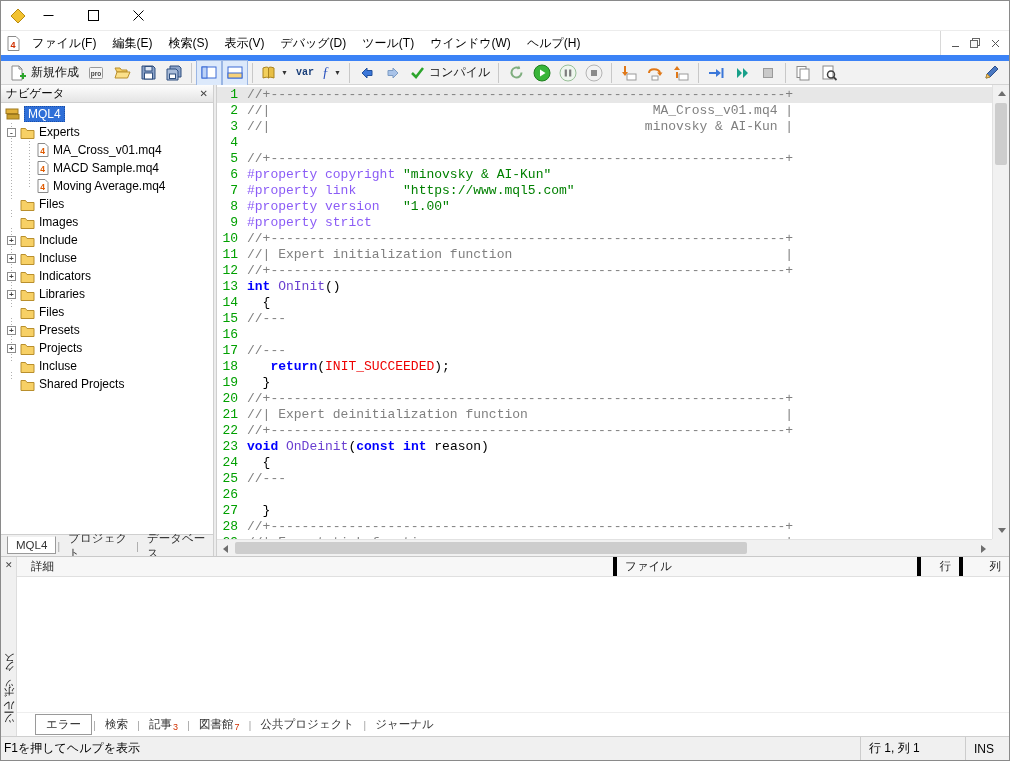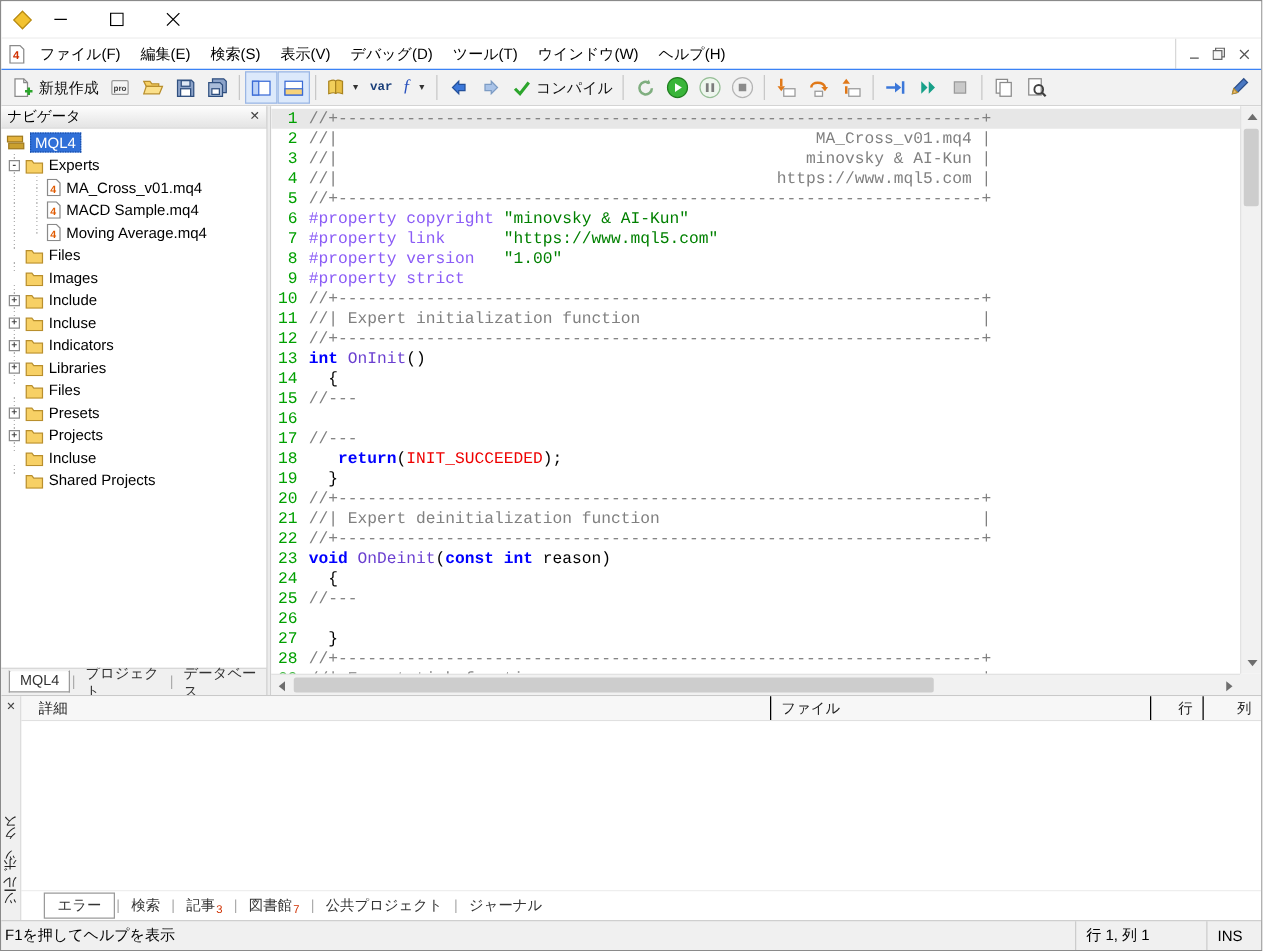--- a/index.html
+++ b/index.html
@@ -16,21 +16,21 @@
 
 
 .menubar{height:24px;flex:0 0 24px;display:flex;align-items:center;background:#fff;padding-left:6px}
 .doc-icon{display:inline-flex;width:13px;height:15px;margin-right:4px}
 .menu-items{display:flex;align-items:center;height:100%;flex:1}
 .menu-item{padding:0 8px;height:100%;display:flex;align-items:center;font-size:12px;white-space:nowrap;cursor:default}
 .mdi-controls{display:flex;align-items:center;height:100%;border-left:1px solid #d8d8d8;padding:0 4px}
 .mdi-btn{width:20px;height:18px;display:flex;align-items:center;justify-content:center;color:#555;font-size:11px}
 
 
-.toolbar{height:30px;flex:0 0 30px;display:flex;align-items:center;background:#f2f2f2;border-top:1px solid #3b82f6;border-bottom:1px solid #d4d4d4;padding:0 5px}
+.toolbar{height:30px;flex:0 0 30px;display:flex;align-items:center;background:#f2f2f2;border-top:6px solid #3b82f6;border-bottom:1px solid #d4d4d4;padding:0 5px}
 .tb{height:26px;min-width:26px;display:inline-flex;align-items:center;justify-content:center;gap:4px;background:transparent;border:1px solid transparent;padding:0 3px;font-size:12px;white-space:nowrap;cursor:default}
 .tb.on{background:#dce9fb;border:1px solid #9ab6e4}
 .tb .lbl{font-size:12px;color:#111}
 .caret{font-size:7px;color:#333;margin-left:1px}
 .tsep{width:1px;height:20px;background:#c8c8c8;margin:0 4px;flex:0 0 1px}
 .var-txt{font-size:10px;font-weight:bold;color:#1a3f7a;font-family:"Liberation Mono","DejaVu Sans Mono",monospace}
 .fx-txt{font-size:14px;font-style:italic;color:#2a52be;font-family:"Liberation Serif","DejaVu Serif",serif}
 .tb-spacer{flex:1}
 
 
@@ -91,21 +91,21 @@
 .vthumb{position:absolute;left:2px;right:2px;top:18px;height:62px;background:#cdcdcd;border-radius:2px}
 .hthumb{position:absolute;top:2px;bottom:2px;left:18px;width:66%;background:#cdcdcd;border-radius:2px}
 
 
 .toolbox{height:180px;flex:0 0 180px;display:flex;border-top:1px solid #c9c9c9;background:#fff}
 .tb-strip{width:16px;flex:0 0 16px;background:#f0f0f0;border-right:1px solid #ddd;position:relative}
 .tb-close{position:absolute;top:3px;left:4px;font-size:9px;color:#444}
 .tb-vlabel{position:absolute;bottom:6px;left:1px;writing-mode:vertical-rl;transform:rotate(180deg);font-size:11px;color:#222;white-space:nowrap}
 .tb-body{flex:1;display:flex;flex-direction:column;min-width:0}
 .tb-header{height:20px;flex:0 0 20px;display:flex;align-items:center;background:#f7f7f7;border-bottom:1px solid #e0e0e0;font-size:11.5px;color:#222}
-.tb-col{height:100%;display:flex;align-items:center;border-right:1px solid #000000;padding:0 8px}
+.tb-col{height:100%;display:flex;align-items:center;border-right:4px solid #000000;padding:0 8px}
 .tb-col.c0{width:600px;flex:0 0 600px;padding-left:14px}
 .tb-col.c1{flex:1}
 .tb-col.c2{width:42px;flex:0 0 42px;justify-content:flex-end}
 .tb-col.c3{width:46px;flex:0 0 46px;justify-content:flex-end;border-right:none}
 .tb-content{flex:1;background:#fff}
 .tb-tabs{height:24px;flex:0 0 24px;display:flex;align-items:center;padding-left:18px;font-size:11.5px;border-top:1px solid #eee;background:#fff}
 .tbx-tab{padding:2px 8px;color:#333;display:inline-flex;align-items:flex-end}
 .tbx-tab.on{background:#fff;border:1px solid #9a9a9a;padding:2px 10px}
 .tab-badge{color:#d03000;font-size:9px;margin-left:1px}
 
@@ -579,21 +579,20 @@
               <div class="code-line">
                 <span class="ln">2</span>
                 <span class="code"><span class="tk-com">//|                                                 MA_Cross_v01.mq4 |</span></span>
               </div>
               <div class="code-line">
                 <span class="ln">3</span>
                 <span class="code"><span class="tk-com">//|                                                minovsky &amp; AI-Kun |</span></span>
               </div>
               <div class="code-line">
                 <span class="ln">4</span>
-                <span class="code"><span class="tk-com">//|                                             https://www.mql5.com |</span></span>
               </div>
               <div class="code-line">
                 <span class="ln">5</span>
                 <span class="code"><span class="tk-com">//+------------------------------------------------------------------+</span></span>
               </div>
               <div class="code-line">
                 <span class="ln">6</span>
                 <span class="code"><span class="tk-pre">#property copyright </span><span class="tk-str">"minovsky &amp; AI-Kun"</span></span>
               </div>
               <div class="code-line">

